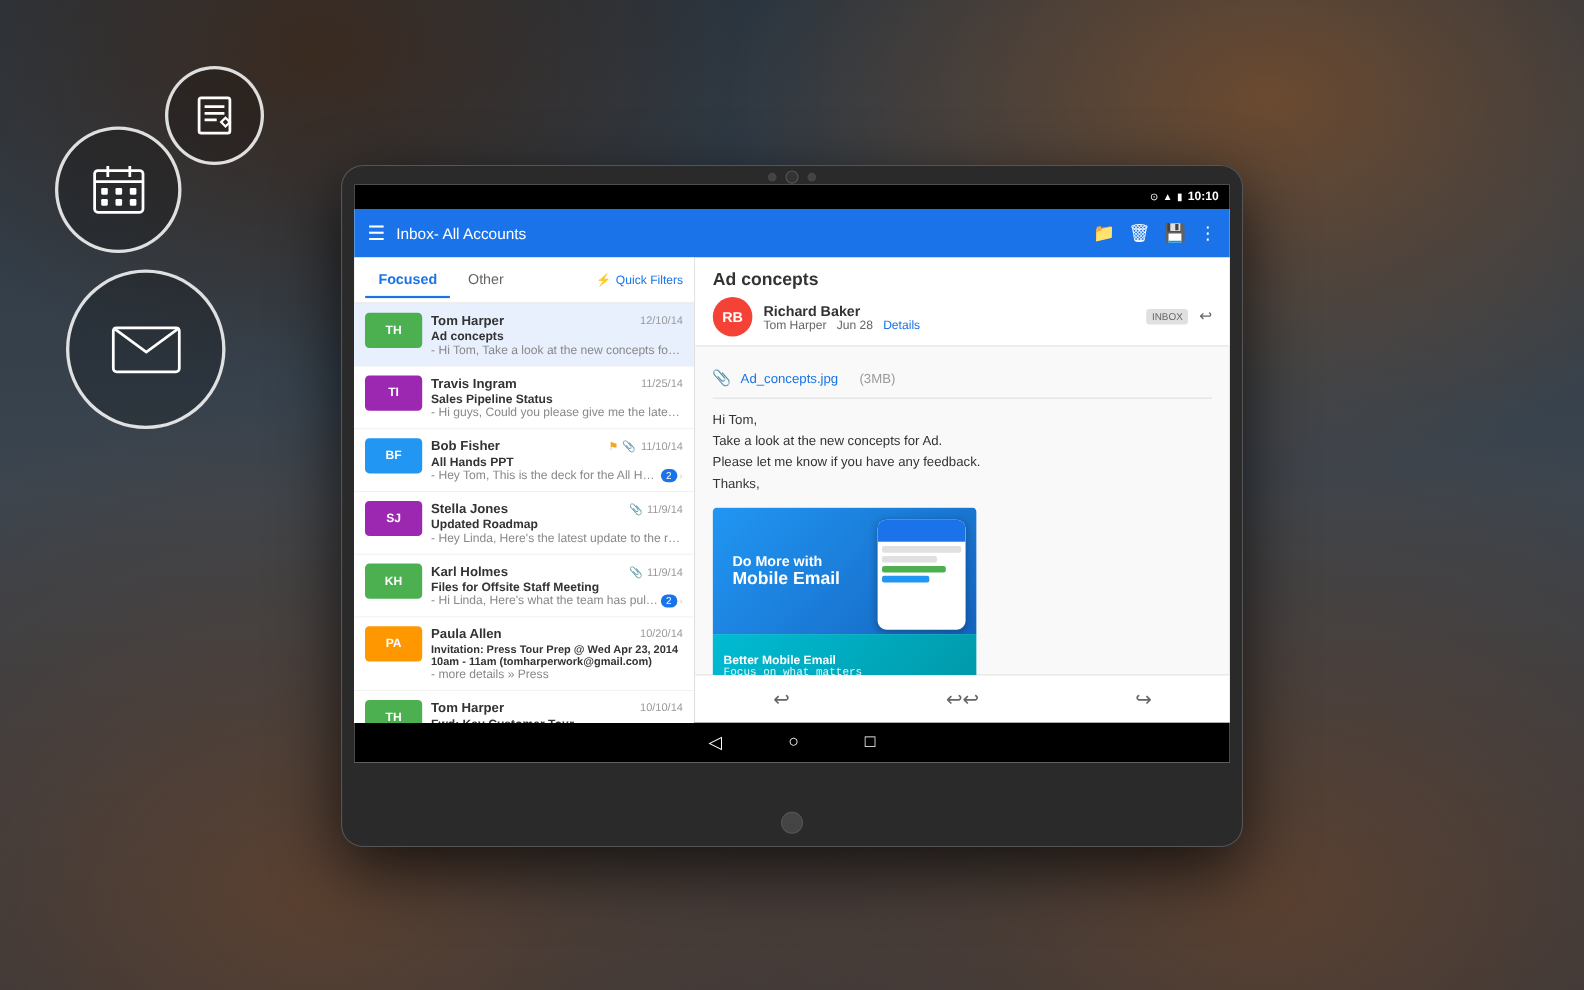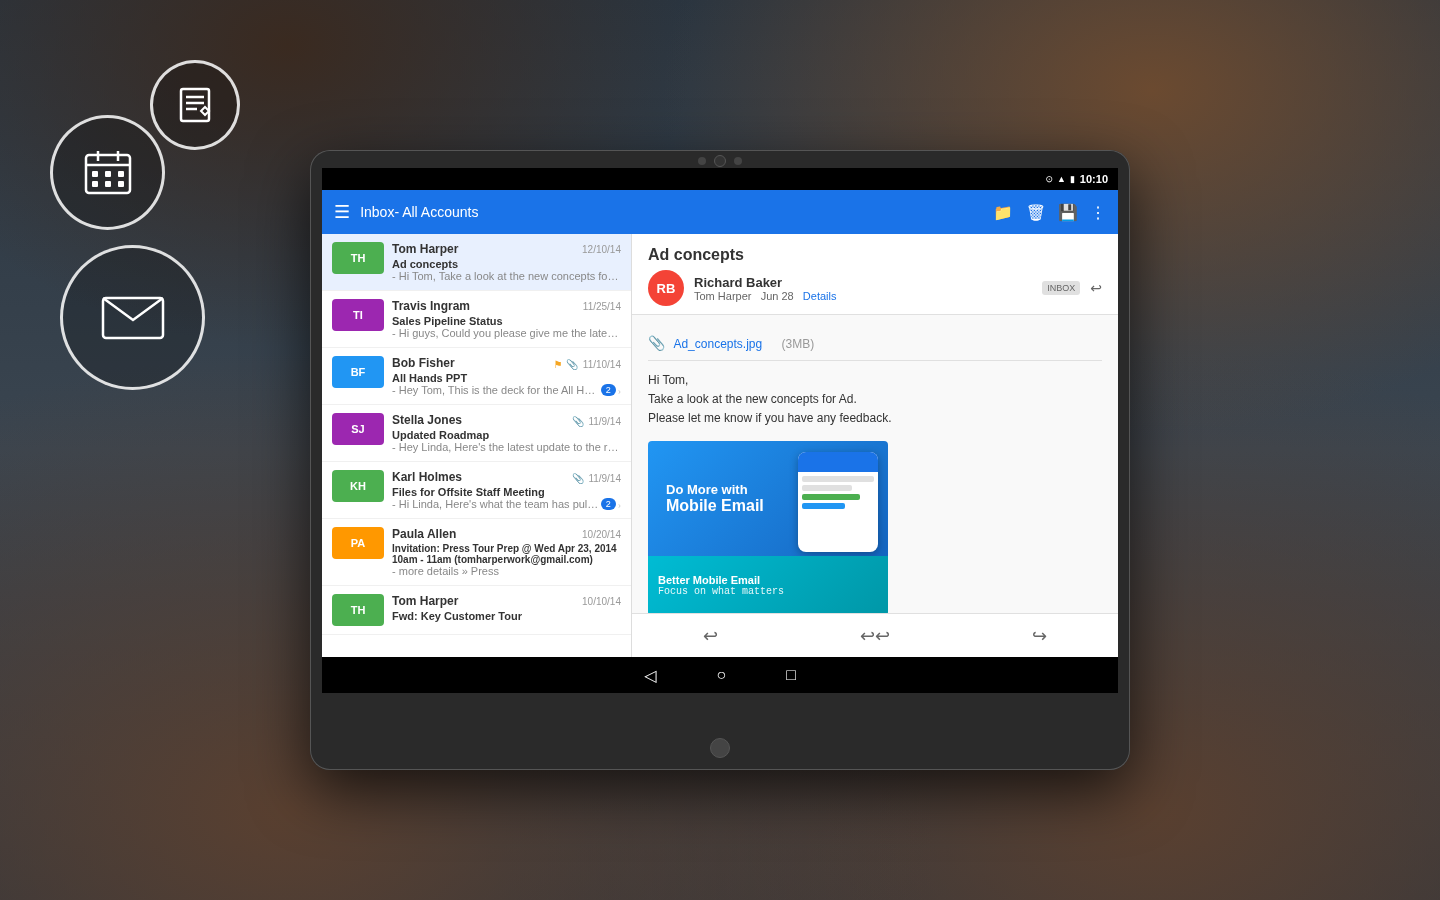--- a/index.html
+++ b/index.html
@@ -579,20 +579,28 @@
           <span class="app-bar-icon">🗑</span>
           <span class="app-bar-icon">💾</span>
           <span class="app-bar-icon">⋮</span>
         </div>
       </div>
 
       <div class="main-content">
 
         <div class="email-list-panel">
 
+          <div class="tabs-row">
+            <div class="tab active">Focused</div>
+            <div class="tab">Other</div>
+            <div class="quick-filters">
+              <span class="lightning-icon">⚡</span>
+              <span>Quick Filters</span>
+            </div>
+          </div>
 
           <div class="email-list">
 
             <div class="email-item selected">
               <div class="avatar" style="background-color: #4CAF50;">TH</div>
               <div class="email-content">
                 <div class="email-header-row">
                   <span class="email-sender">Tom Harper</span>
                   <span class="email-date">12/10/14</span>
                 </div>
@@ -726,20 +734,21 @@
               <span class="attach-name">
                 <span>Ad_concepts.jpg</span>
                 <span style="color:#999;margin-left:16px;">(3MB)</span>
               </span>
             </div>
 
             <div class="email-body-text">
               <p>Hi Tom,</p>
               <p>Take a look at the new concepts for Ad.</p>
               <p>Please let me know if you have any feedback.</p>
+              <p>Thanks,</p>
             </div>
 
             <div class="email-image-preview">
               <div class="promo-banner-1">
                 <div style="flex:1; padding:8px;">
                   <div class="promo-banner-1-text">
                     <div>Do More with</div>
                     <div style="font-size:16px;">Mobile Email</div>
                   </div>
                 </div>

